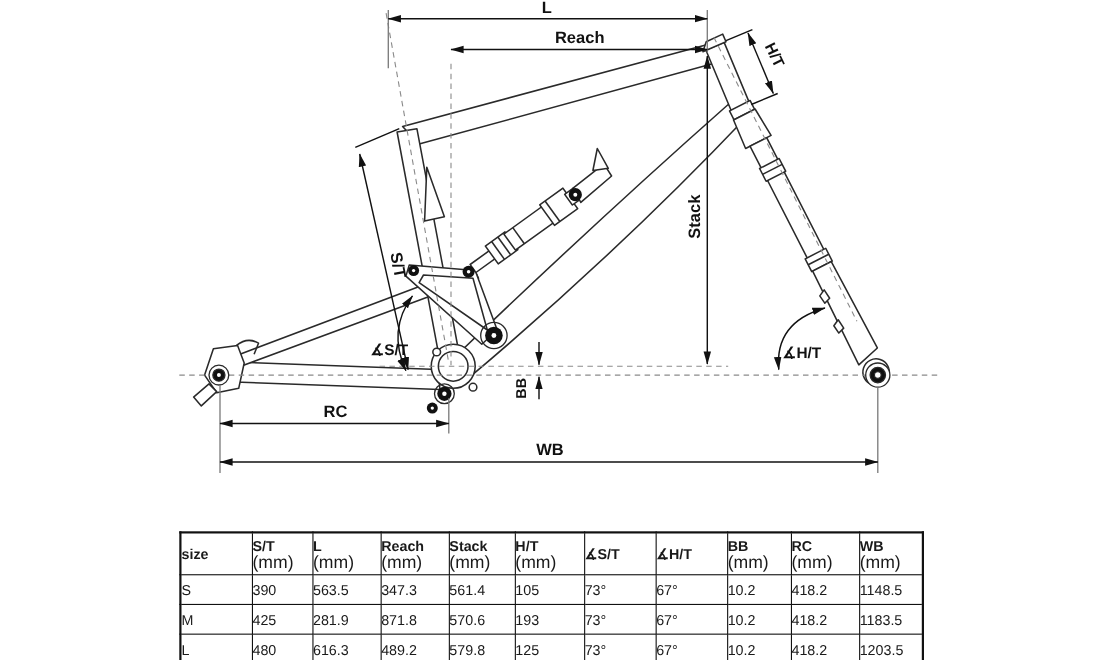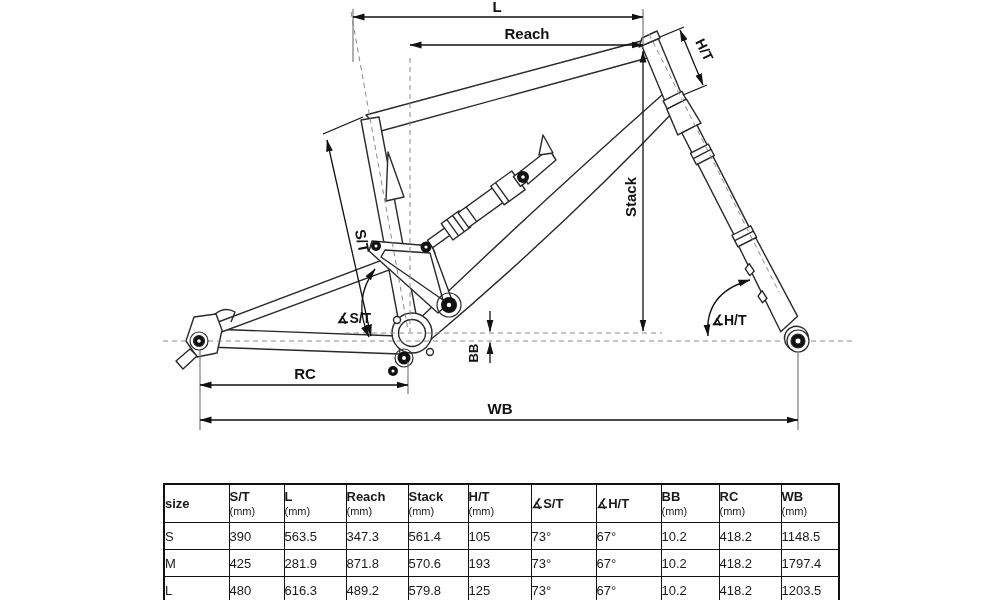--- a/index.html
+++ b/index.html
@@ -6,21 +6,21 @@
   body{width:1000px;height:600px;position:relative;font-family:"Liberation Sans",sans-serif;color:#1a1a1a;overflow:hidden;}
   #diagram{position:absolute;left:0;top:0;}
   svg text{fill:#111;}
   .dim-label{font-weight:bold;font-size:15px;}
   .dim-label-sm{font-weight:bold;font-size:14px;}
   table.geo{position:absolute;left:163px;top:483px;border-collapse:collapse;table-layout:fixed;width:675px;border:2px solid #111;}
   table.geo th,table.geo td{border:1px solid #111;text-align:left;vertical-align:middle;padding:0;background:#fff;}
   table.geo th{height:37px;font-size:13px;line-height:15px;}
   table.geo td{height:26px;font-size:13px;font-weight:normal;}
   .th-label{display:block;font-weight:bold;}
-  .th-unit{display:block;font-weight:normal;font-size:11px;}
+  .th-unit{display:block;font-weight:normal;font-size:16px;}
 </style>
 </head>
 <body>
 
 <svg id="diagram" width="1000" height="478" viewBox="0 0 1000 478">
   <defs>
     <marker id="ae" markerWidth="14" markerHeight="10" refX="11.5" refY="5" orient="auto-start-reverse" markerUnits="userSpaceOnUse">
       <path d="M12,5 L0,1.6 L0,8.4 Z" fill="#111"></path>
     </marker>
   </defs>
@@ -284,21 +284,21 @@
       <td>M</td>
       <td>425</td>
       <td>281.9</td>
       <td>871.8</td>
       <td>570.6</td>
       <td>193</td>
       <td>73°</td>
       <td>67°</td>
       <td>10.2</td>
       <td>418.2</td>
-      <td>1797.4</td>
+      <td>1183.5</td>
     </tr>
     <tr>
       <td>L</td>
       <td>480</td>
       <td>616.3</td>
       <td>489.2</td>
       <td>579.8</td>
       <td>125</td>
       <td>73°</td>
       <td>67°</td>

